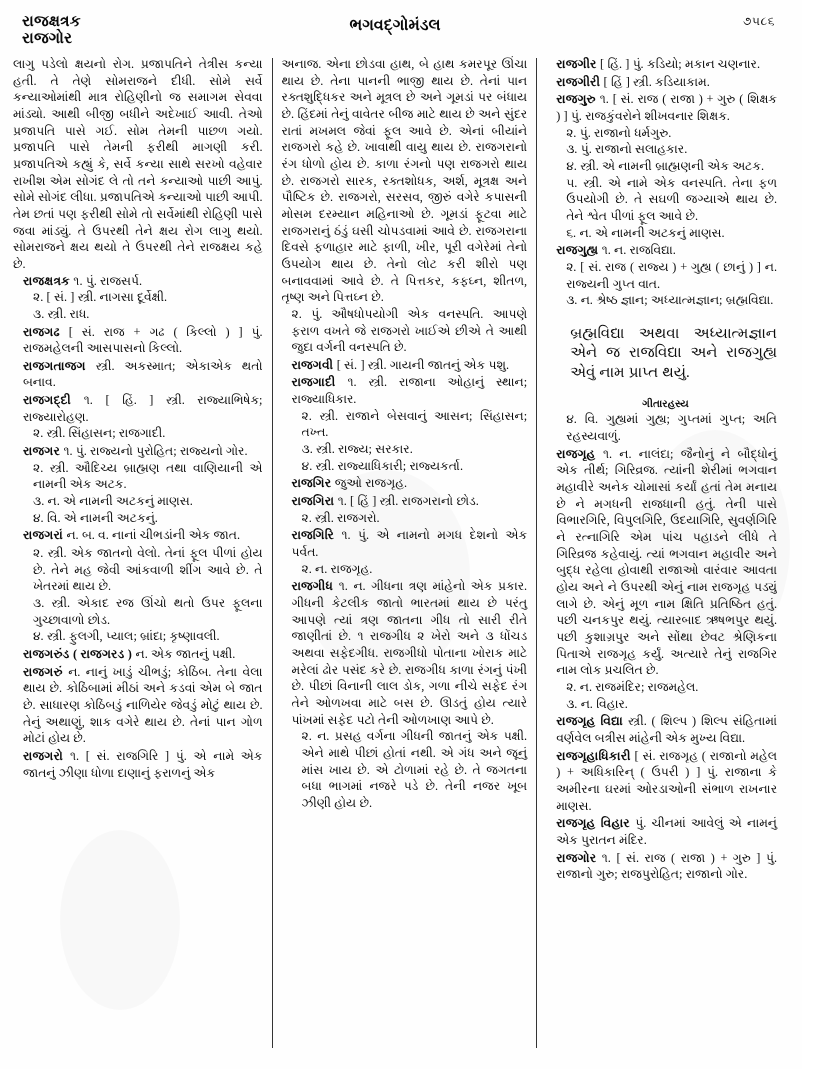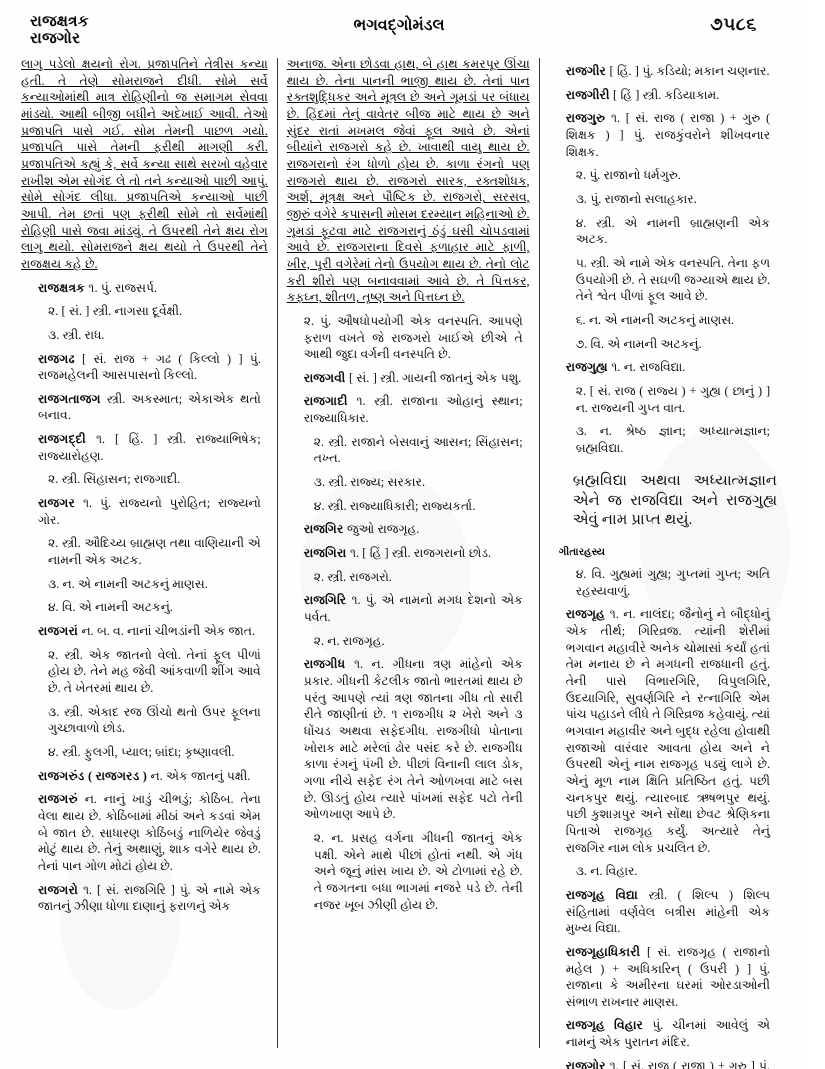--- a/index.html
+++ b/index.html
@@ -12,21 +12,21 @@
     height: 1069px;
     font-family: "Liberation Serif", "DejaVu Serif", serif;
     color: #0a0a0a;
     position: relative;
     overflow: hidden;
   }
   .page {
     width: 802px;
     height: 1069px;
     box-sizing: border-box;
-    padding: 12px 16px 6px 12px;
+    padding: 12px 16px 6px 4px;
     position: relative;
     background: #fefefe;
   }
 
   
   .runhead {
     position: relative;
     height: 44px;
   }
   .rh-left {
@@ -44,24 +44,24 @@
   .rh-center {
     position: absolute;
     left: 0; right: 0;
     top: 4px;
     text-align: center;
     font-size: 16px;
     font-weight: bold;
   }
   .rh-right {
     position: absolute;
-    right: 29px;
+    right: 11px;
     top: 2px;
-    font-size: 18px;
-    font-weight: bold;
+    font-size: 12px;
+    font-weight: normal;
     letter-spacing: .6px;
   }
 
   
   .columns {
     display: flex;
     align-items: stretch;
     height: 1000px;
   }
   .col {
@@ -92,38 +92,37 @@
     margin: 0 0 1px 0;
     text-indent: 0;
     padding-left: 10px;
   }
   .hw {
     font-weight: bold;
     letter-spacing: .15px;
   }
   .sense {
     padding-left: 10px;
-    margin: 7px;
+    margin: 0;
     text-align: justify;
   }
   .sense.first {
     padding-left: 0;
     text-indent: 0;
   }
   .cont {
     padding-left: 10px;
     margin: 0;
     text-align: justify;
   }
   .cont.flush {
     padding-left: 0;
-    text-decoration: underline;
   }
   .cite {
-    text-align: left;
+    text-align: center;
     font-size: 10.4px;
     font-weight: bold;
     padding-right: 2px;
     margin: 0;
   }
   .fine {
     font-size: 15px;
     padding-left: 14px;
     line-height: 1.3;
     text-align: justify;
@@ -236,32 +235,32 @@
         <div class="entry">
           <p class="sense first"><span class="hw">રાજગીરી </span><span>[ હિં ] સ્ત્રી. કડિયાકામ.</span></p>
         </div>
         <div class="entry">
           <p class="sense first"><span class="hw">રાજગુરુ </span><span>૧.</span> <span>[ સં. રાજ ( રાજા ) + ગુરુ ( શિક્ષક ) ] પું. રાજકુંવરોને શીખવનાર શિક્ષક.</span></p>
           <p class="sense"><span>૨.</span> <span>પું. રાજાનો ધર્મગુરુ.</span></p>
           <p class="sense"><span>૩.</span> <span>પું. રાજાનો સલાહકાર.</span></p>
           <p class="sense"><span>૪.</span> <span>સ્ત્રી. એ નામની બ્રાહ્મણની એક અટક.</span></p>
           <p class="sense"><span>૫.</span> <span>સ્ત્રી. એ નામે એક વનસ્પતિ. તેના ફળ ઉપયોગી છે. તે સઘળી જગ્યાએ થાય છે. તેને શ્વેત પીળાં ફૂલ આવે છે.</span></p>
           <p class="sense"><span>૬.</span> <span>ન. એ નામની અટકનું માણસ.</span></p>
-          <p class="sense"><span>૭.</span> <span>વિ. એ નામની અટકનું.</span></p>
         </div>
         <div class="entry">
           <p class="sense first"><span class="hw">રાજગુહ્ય </span><span>૧.</span> <span>ન. રાજવિદ્યા.</span></p>
           <p class="sense"><span>૨.</span> <span>[ સં. રાજ ( રાજ્ય ) + ગુહ્ય ( છાનું ) ] ન. રાજ્યની ગુપ્ત વાત.</span></p>
           <p class="sense"><span>૩.</span> <span>ન. શ્રેષ્ઠ જ્ઞાન; અધ્યાત્મજ્ઞાન; બ્રહ્મવિદ્યા.</span></p>
           <p class="fine">બ્રહ્મવિદ્યા અથવા અધ્યાત્મજ્ઞાન એને જ રાજવિદ્યા અને રાજગુહ્ય એવું નામ પ્રાપ્ત થયું.</p>
           <p class="cite">ગીતારહસ્ય</p>
           <p class="sense"><span>૪.</span> <span>વિ. ગુહ્યમાં ગુહ્ય; ગુપ્તમાં ગુપ્ત; અતિ રહસ્યવાળું.</span></p>
         </div>
         <div class="entry">
           <p class="sense first"><span class="hw">રાજગૃહ </span><span>૧.</span> <span>ન. નાલંદા; જૈનોનું ને બૌદ્ધોનું એક તીર્થ; ગિરિવ્રજ. ત્યાંની શેરીમાં ભગવાન મહાવીરે અનેક ચોમાસાં કર્યાં હતાં તેમ મનાય છે ને મગધની રાજધાની હતું. તેની પાસે વિભારગિરિ, વિપુલગિરિ, ઉદયાગિરિ, સુવર્ણગિરિ ને રત્નાગિરિ એમ પાંચ પહાડને લીધે તે ગિરિવ્રજ કહેવાયું. ત્યાં ભગવાન મહાવીર અને બુદ્ધ રહેલા હોવાથી રાજાઓ વારંવાર આવતા હોય અને ને ઉપરથી એનું નામ રાજગૃહ પડ્યું લાગે છે. એનું મૂળ નામ ક્ષિતિ પ્રતિષ્ઠિત હતું. પછી ચનકપુર થયું. ત્યારબાદ ઋષભપુર થયું. પછી કુશાગ્રપુર અને સોંથા છેવટ શ્રેણિકના પિતાએ રાજગૃહ કર્યું. અત્યારે તેનું રાજગિર નામ લોક પ્રચલિત છે.</span></p>
+          <p class="sense"><span>૨.</span> <span>ન. રાજમંદિર; રાજમહેલ.</span></p>
           <p class="sense"><span>૩.</span> <span>ન. વિહાર.</span></p>
         </div>
         <div class="entry">
           <p class="sense first"><span class="hw">રાજગૃહ વિદ્યા </span><span>સ્ત્રી. ( શિલ્પ ) શિલ્પ સંહિતામાં વર્ણવેલ બત્રીસ માંહેની એક મુખ્ય વિદ્યા.</span></p>
         </div>
         <div class="entry">
           <p class="sense first"><span class="hw">રાજગૃહાધિકારી </span><span>[ સં. રાજગૃહ ( રાજાનો મહેલ ) + અધિકારિન્ ( ઉપરી ) ] પું. રાજાના કે અમીરના ઘરમાં ઓરડાઓની સંભાળ રાખનાર માણસ.</span></p>
         </div>
         <div class="entry">
           <p class="sense first"><span class="hw">રાજગૃહ વિહાર </span><span>પું. ચીનમાં આવેલું એ નામનું એક પુરાતન મંદિર.</span></p>

